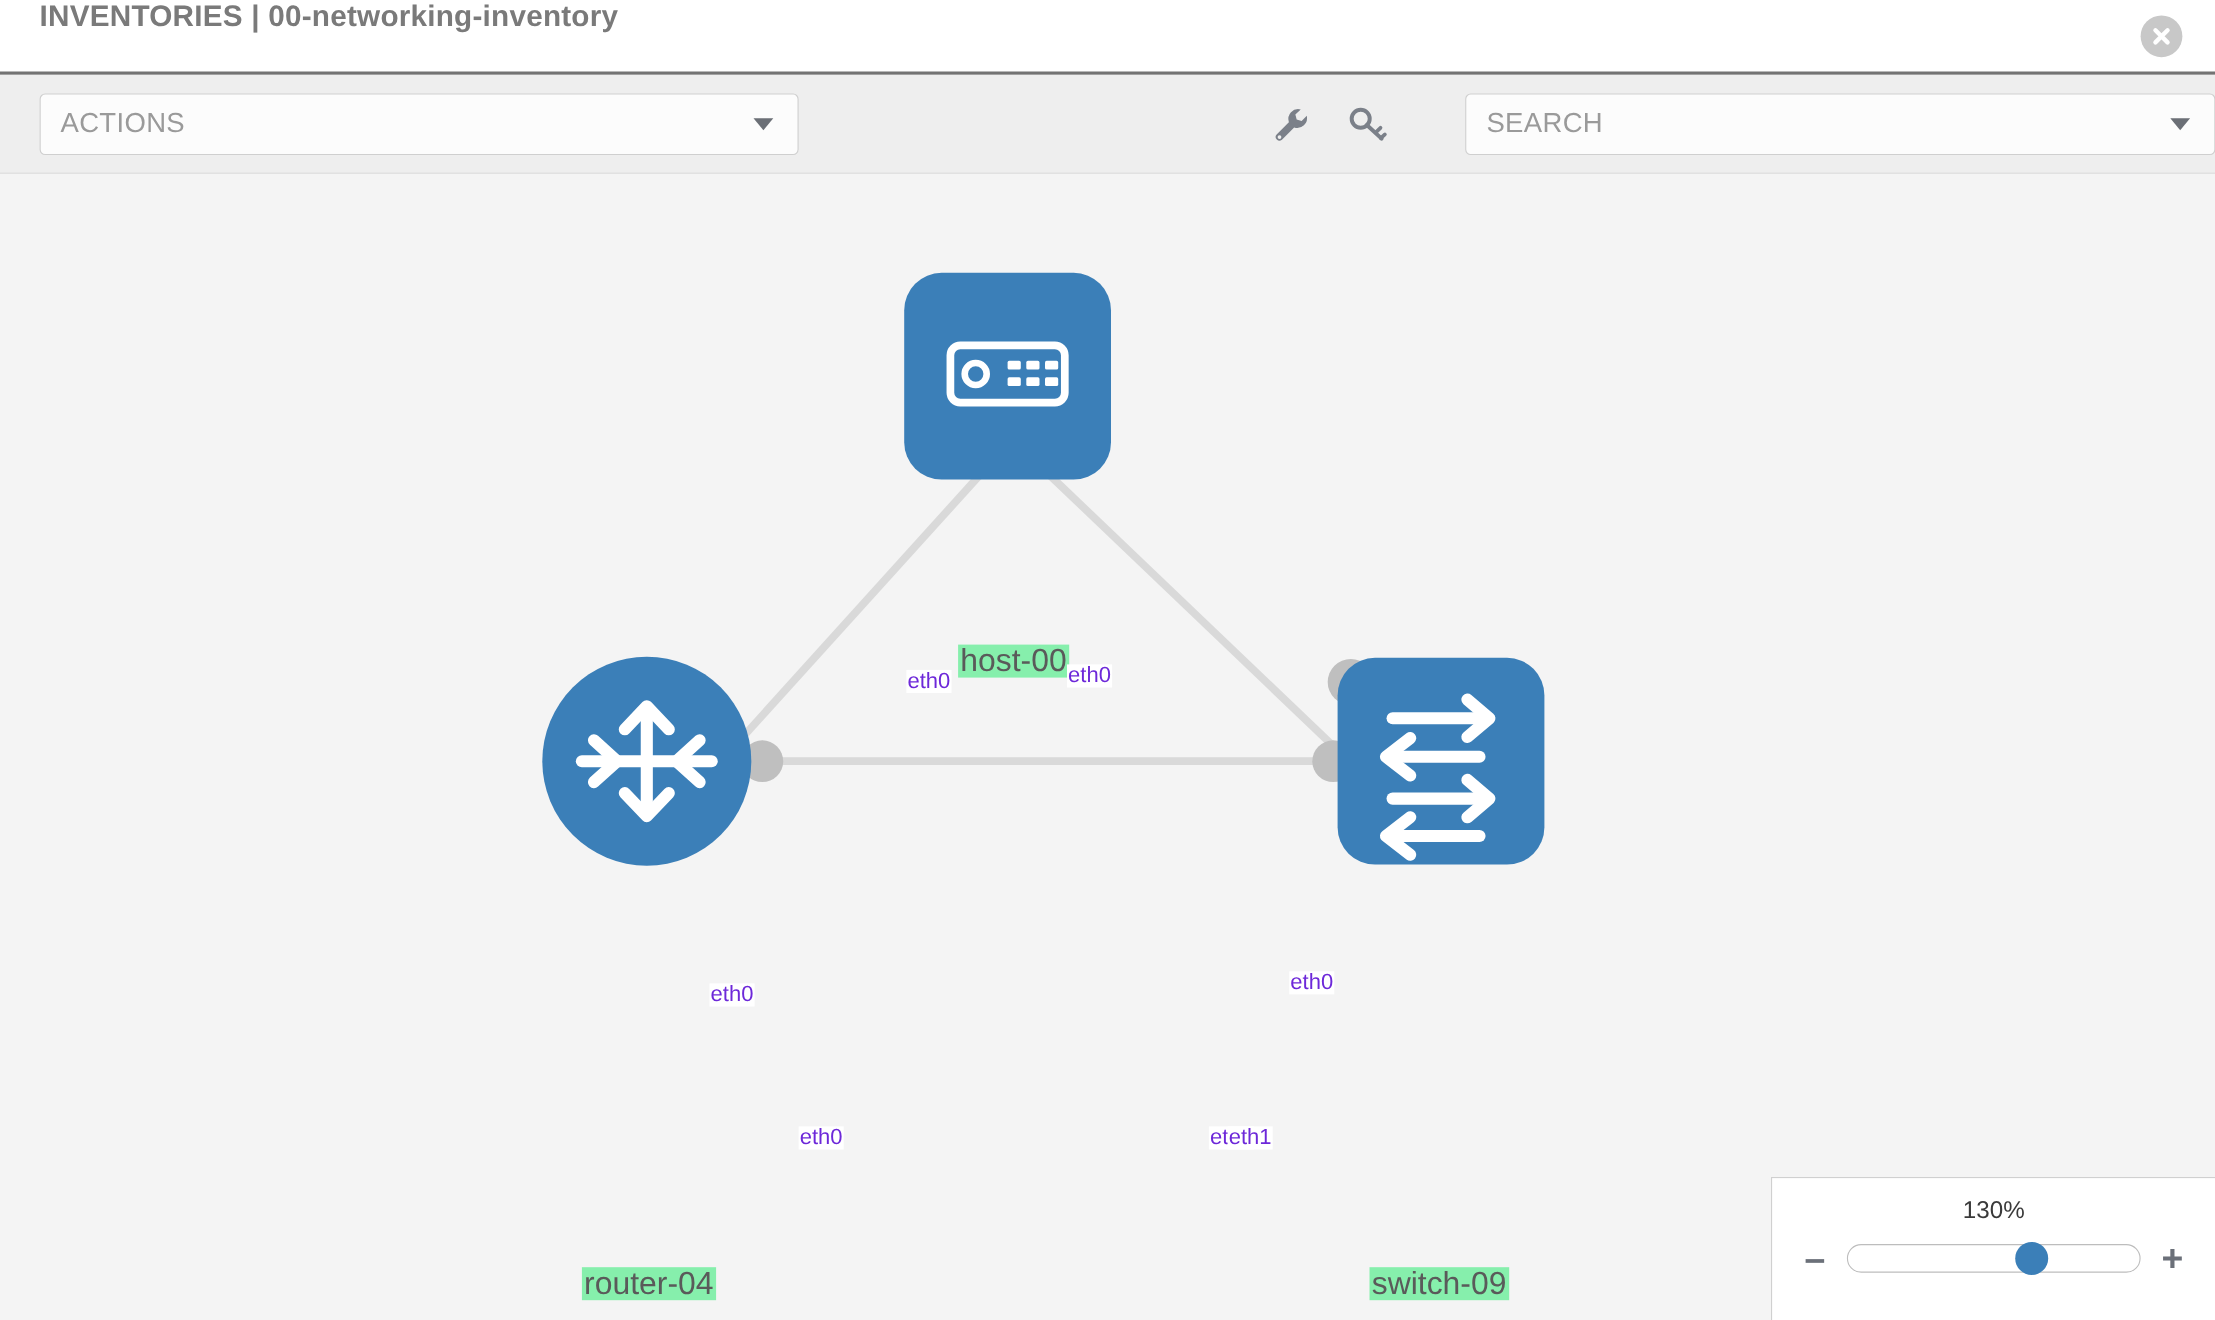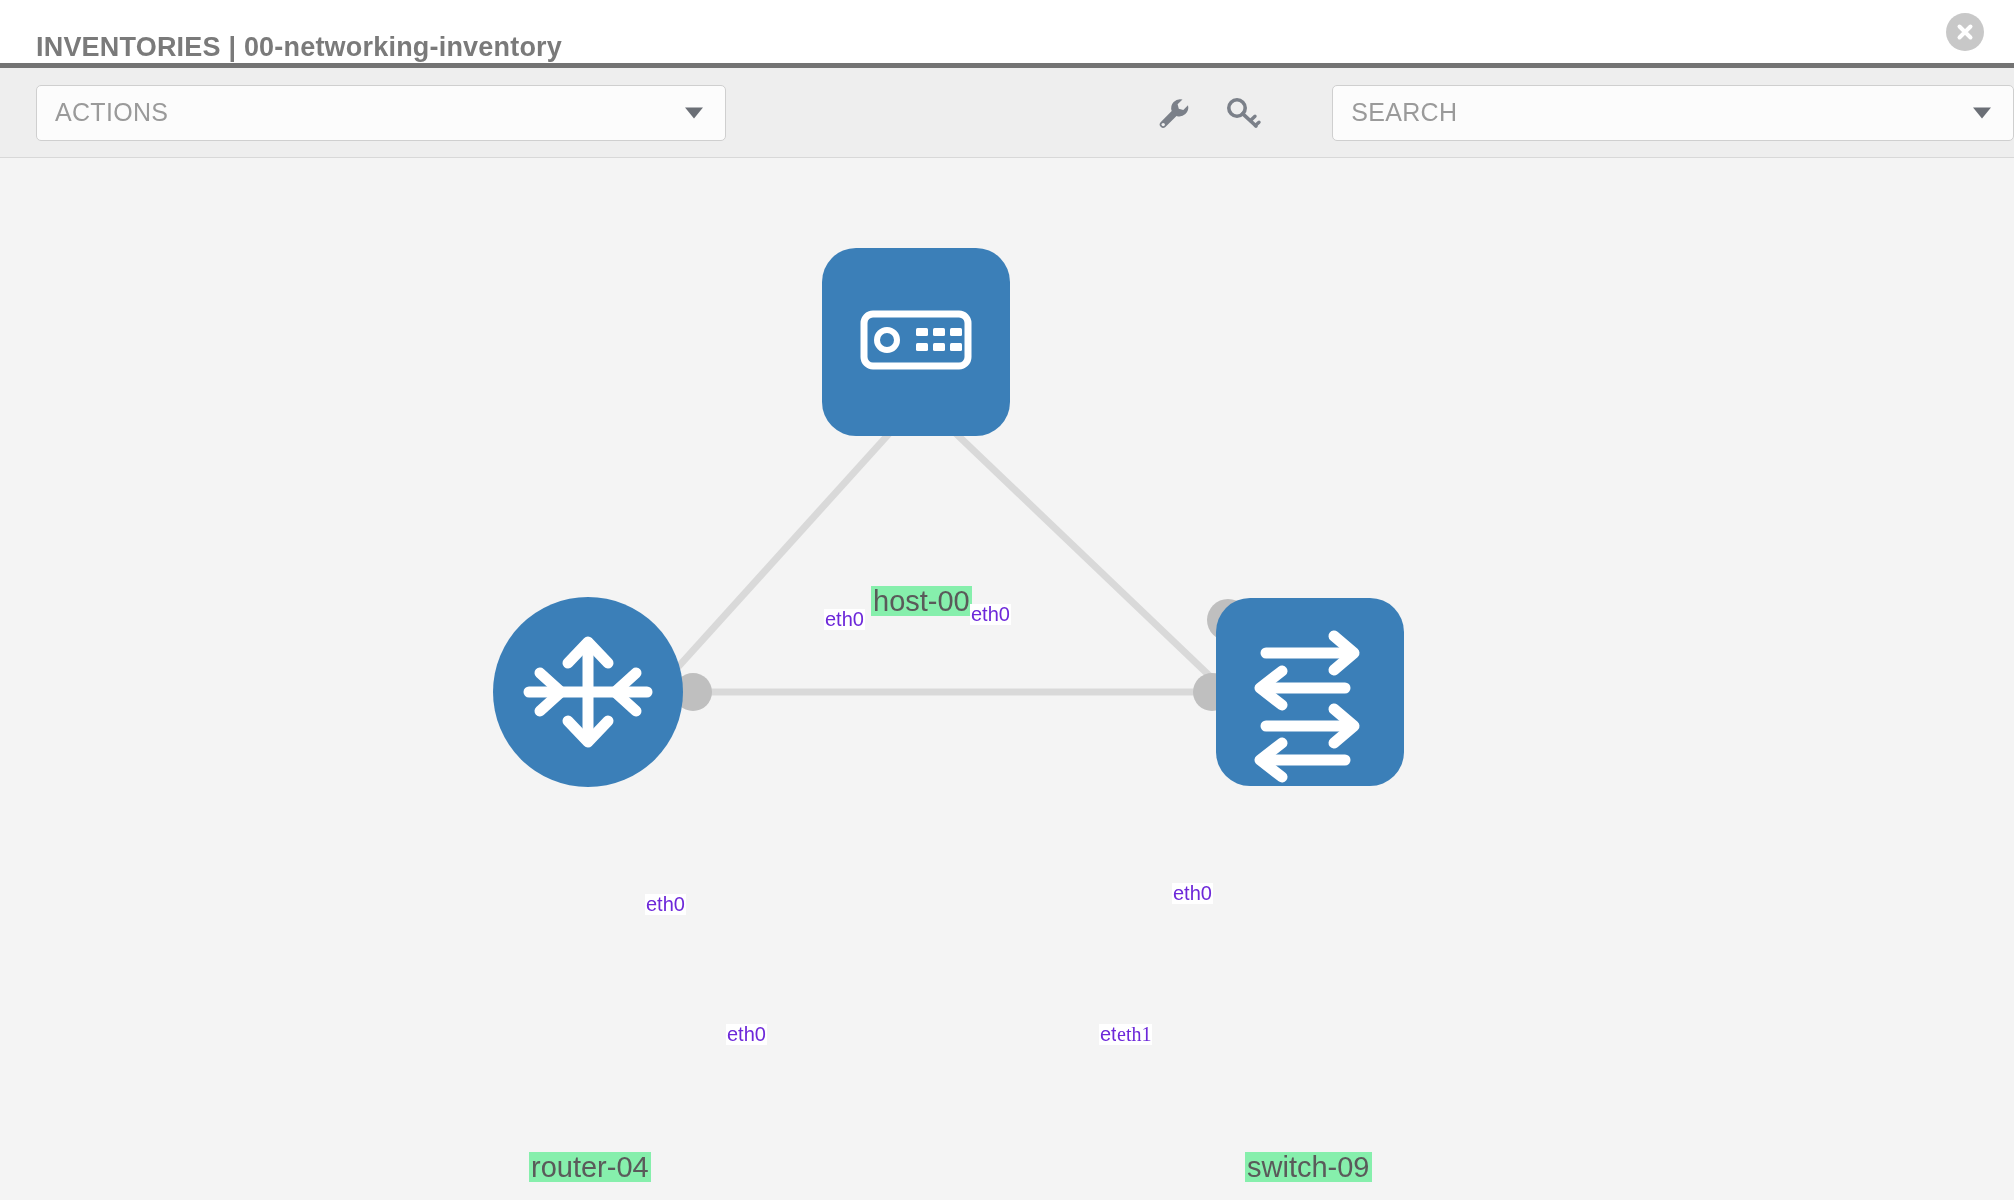--- a/index.html
+++ b/index.html
@@ -8,22 +8,22 @@
     font-family: "Liberation Sans", sans-serif;
     background: #ffffff;
     overflow: hidden;
   }
   .app { position: relative; width: 2014px; height: 1200px; background:#fff; }
 
   
   .header {
     position: absolute; top: 0; left: 0; right: 0; height: 68px;
     background: #ffffff;
-    border-bottom: 5px solid #737373;
-    display: flex; align-items: flex-end;
+    border-bottom: 3px solid #737373;
+    display: flex; align-items: flex-start;
   }
   .header-title {
     margin-left: 36px;
     font-size: 27px;
     font-weight: bold;
     color: #7a7a7a;
     letter-spacing: .2px;
     white-space: nowrap;
   }
   .close-btn {
@@ -261,17 +261,27 @@
     <div class="node-label" style="left:871px; top:428px;">host-00</div>
     <div class="node-label" style="left:529px; top:994px;">router-04</div>
     <div class="node-label" style="left:1245px; top:994px;">switch-09</div>
 
     <div class="port-label" style="left:824px; top:451px;">eth0</div>
     <div class="port-label" style="left:970px; top:446px;">eth0</div>
     <div class="port-label" style="left:645px; top:736px;">eth0</div>
     <div class="port-label" style="left:1172px; top:725px;">eth0</div>
     <div class="port-label" style="left:726px; top:866px;">eth0</div>
     <div class="port-label" style="left:1099px; top:866px;">eth0</div>
-    <div class="port-label" style="left:1116px; top:866px;font-family:Liberation Serif, serif;">eth1</div>
-
+    <div class="port-label" style="left:1116px; top:866px;">eth1</div>
+
+    <div class="zoom-widget">
+      <div class="zoom-pct">130%</div>
+      <div class="zoom-row">
+        <div class="zoom-minus">–</div>
+        <div class="zoom-track">
+          <div class="zoom-thumb" style="left: 63%;"></div>
+        </div>
+        <div class="zoom-plus">+</div>
+      </div>
+    </div>
 
   </div>
 </div>
 
 </body></html>

